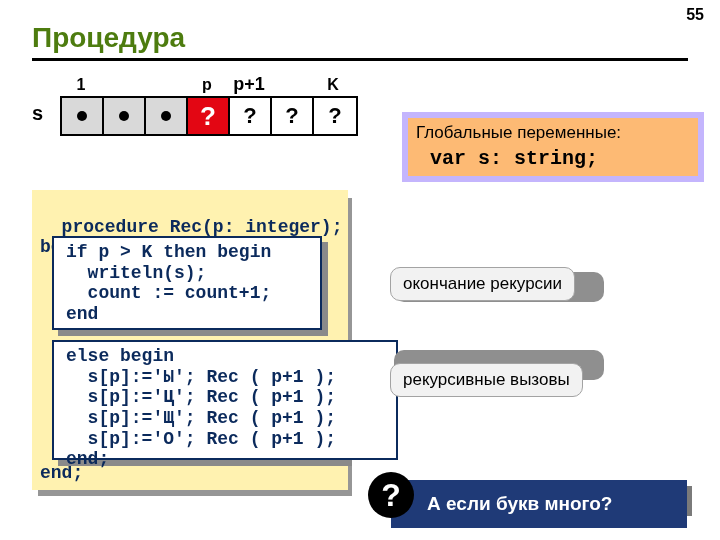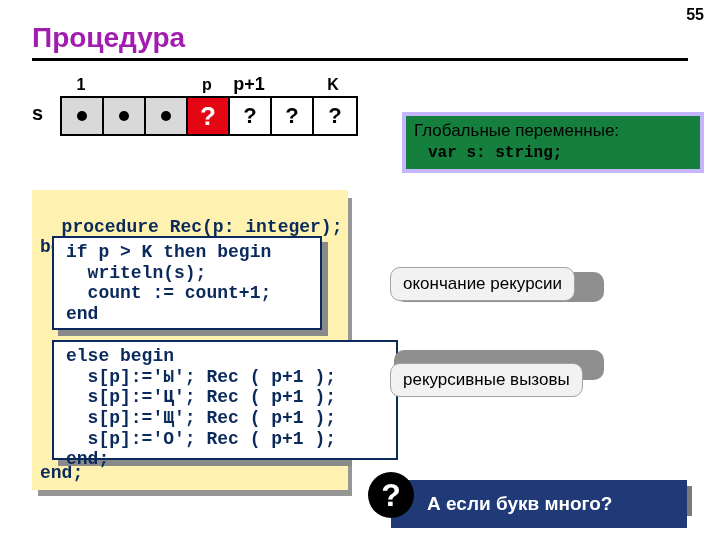--- a/index.html
+++ b/index.html
@@ -19,21 +19,21 @@
     font-size: 16px;
     font-weight: bold;
     color: #000;
   }
   .title {
     position: absolute;
     top: 22px;
     left: 32px;
     font-size: 28px;
     font-weight: bold;
-    color: #a21caf;
+    color: #4d7c0f;
   }
   .underline {
     position: absolute;
     top: 58px;
     left: 32px;
     width: 656px;
     height: 3px;
     background: #000;
   }
 
@@ -78,27 +78,27 @@
   .cell.white { background: #fff; }
   .cell.red { background: #e30613; color: #fff; font-size: 26px; }
   .dot { width: 10px; height: 10px; background:#000; border-radius:50%; }
 
   
   .globals-box {
     position: absolute;
     top: 112px;
     right: 16px;
     width: 302px;
-    border: 4px solid #c4b5fd;
-    background: #15803d;
+    border: 6px solid #c4b5fd;
+    background: #fdba74;
     padding: 4px 8px 4px 8px;
     font-size: 17px;
     line-height: 1.35;
   }
-  .mono { font-family: "Courier New", monospace; font-weight: bold; font-size: 16px; }
+  .mono { font-family: "Courier New", monospace; font-weight: bold; font-size: 20px; }
 
   
   .code-panel-shadow {
     position: absolute;
     top: 198px;
     left: 38px;
     width: 314px;
     height: 298px;
     background: #969696;
   }

